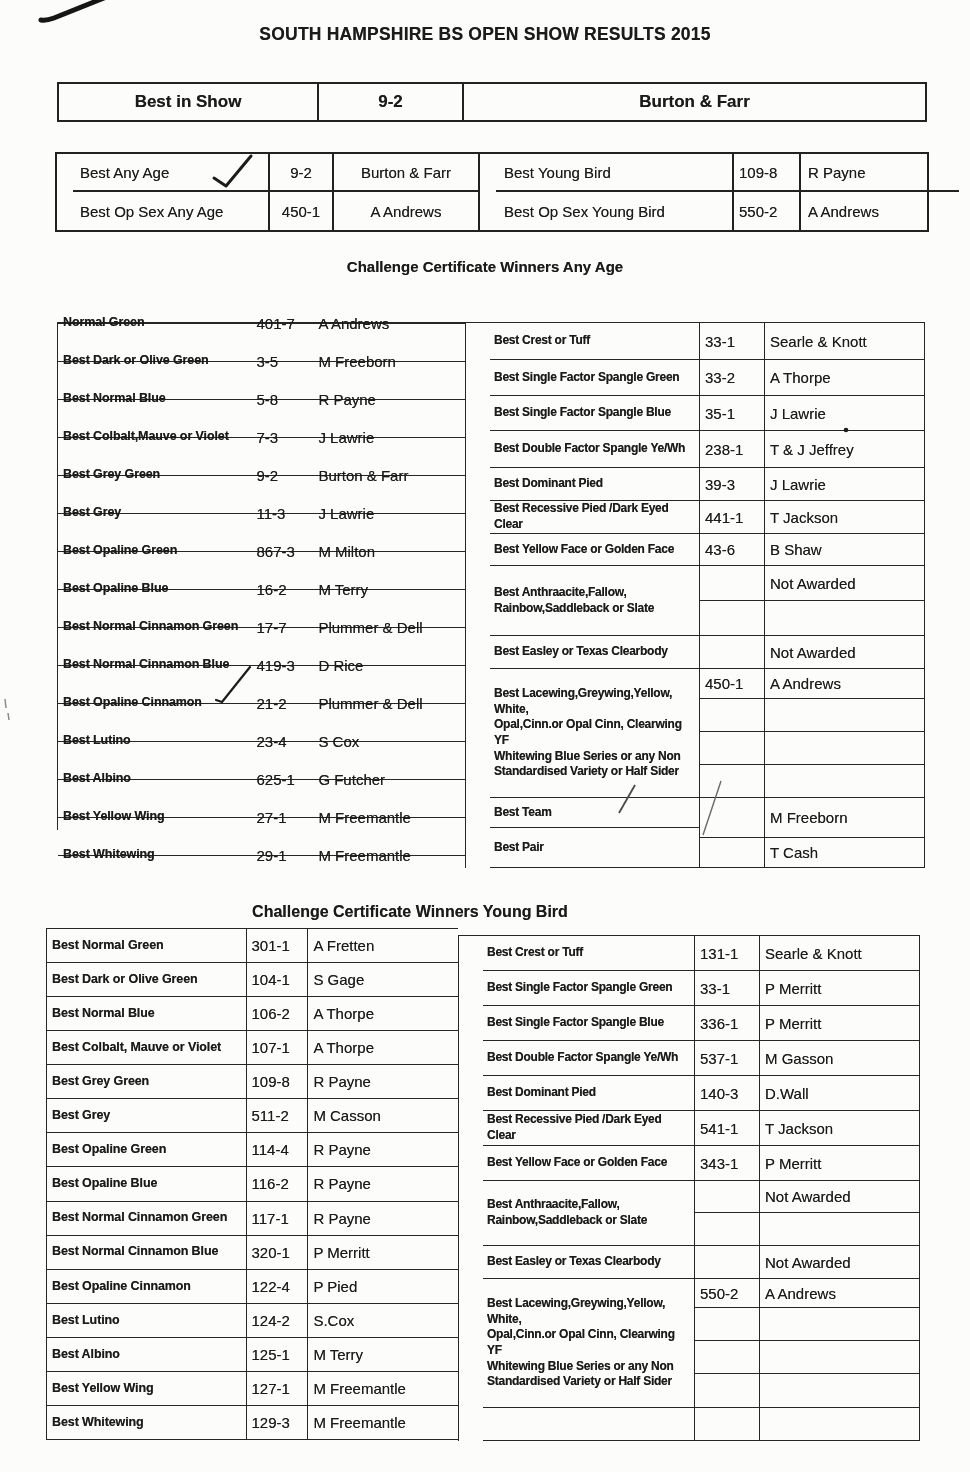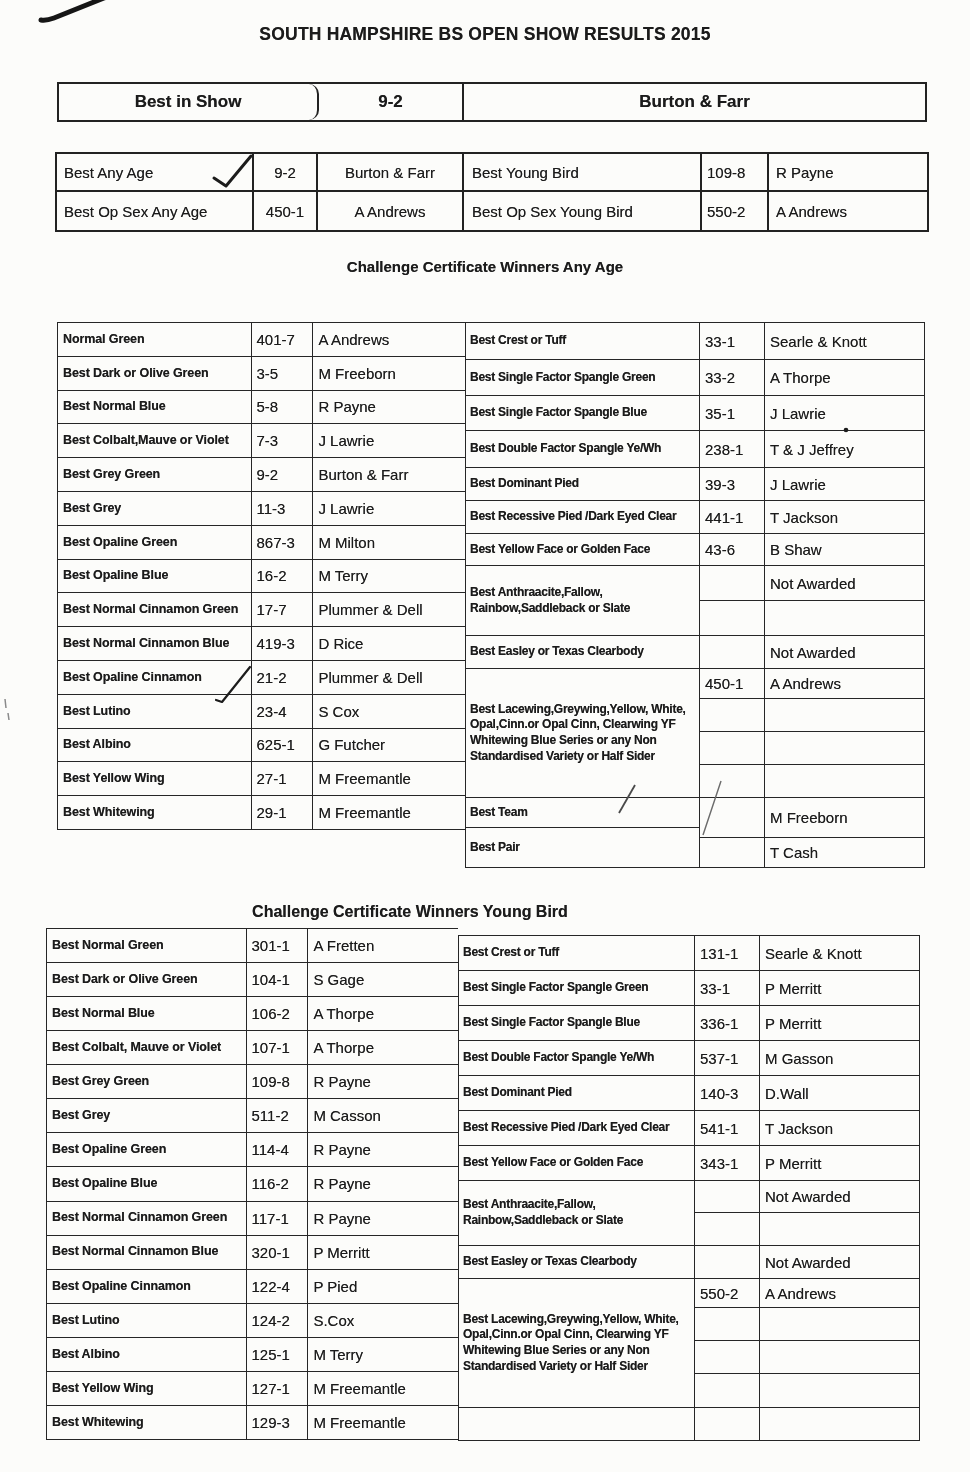--- a/index.html
+++ b/index.html
@@ -15,29 +15,29 @@
   .title{
     position:absolute;top:24px;left:0;width:100%;text-align:center;
     font-size:17.5px;font-weight:bold;letter-spacing:.2px;margin:0;
   }
 
   
   .t1{position:absolute;left:57px;top:82px;width:870px;height:40px;
       display:flex;border:2px solid #222;}
   .t1 .cell{display:flex;align-items:center;justify-content:center;
       font-weight:bold;font-size:17px;border-right:2px solid #222;}
-  .t1 .c1{width:260px;border-radius:10px;}
+  .t1 .c1{width:260px;}
   .t1 .c2{width:145px;}
   .t1 .c3{flex:1;border-right:none;}
 
   
   .t2{position:absolute;left:55px;top:152px;width:874px;height:80px;
       display:flex;border:2px solid #222;}
   .t2half{display:flex;flex-direction:column;}
-  .t2row{display:flex;flex:1;}
+  .t2row{display:flex;flex:1;margin-left:16px;}
   .t2 .c{display:flex;align-items:center;font-size:15px;
       border-right:2px solid #222;border-bottom:2px solid #222;}
   .t2row:last-child .c{border-bottom:none;}
   .t2 .lbl {width:197px;padding-left:7px;}
   .t2 .numl{width:64px;justify-content:center;}
   .t2 .naml{width:146px;justify-content:center;}
   .t2 .lblr{width:238px;padding-left:8px;}
   .t2 .numr{width:67px;padding-left:5px;}
   .t2 .namr{width:158px;padding-left:7px;border-right:none;}
 
@@ -57,25 +57,25 @@
   .cat{font-weight:bold;font-size:12.5px;letter-spacing:-.1px;
       padding-left:5px;padding-right:2px;line-height:1.22;white-space:pre-line;}
   .num,.nam{font-size:15px;padding-left:5px;}
 
   .half-right{display:flex;align-items:flex-start;}
   .rcol{display:flex;flex-direction:column;border-top:1.5px solid #262626;}
   .rcol>.rcell{flex:0 0 auto;display:flex;align-items:center;
       border-right:1.5px solid #262626;border-bottom:1.5px solid #262626;}
   .rcol.rl{border-left:1.5px solid #262626;}
   .rcol.rl .rcell{font-weight:bold;font-size:12px;letter-spacing:-.25px;
-      padding-left:4px;padding-right:2px;line-height:1.3;white-space:pre-line;}
+      padding-left:4px;padding-right:2px;line-height:1.3;white-space:pre-line;margin-left:24px;}
   .rcol.rn .rcell,.rcol.rw .rcell{font-size:15px;padding-left:5px;}
 
   #anyage{left:57px;top:322px;}
-  #anyage .half-left{width:408px;height:508px;}
+  #anyage .half-left{width:408px;height:508px;gap:38px;}
   #anyage .cat{width:194px;}
   #anyage .num{width:62px;}
   #anyage .nam{width:152px;}
   #anyage .rl{width:235px;}
   #anyage .rn{width:65px;}
   #anyage .rw{width:160px;}
 
   #yb{left:46px;top:928px;}
   #yb .half-left{width:412px;height:512px;}
   #yb .cat{width:200px;}

